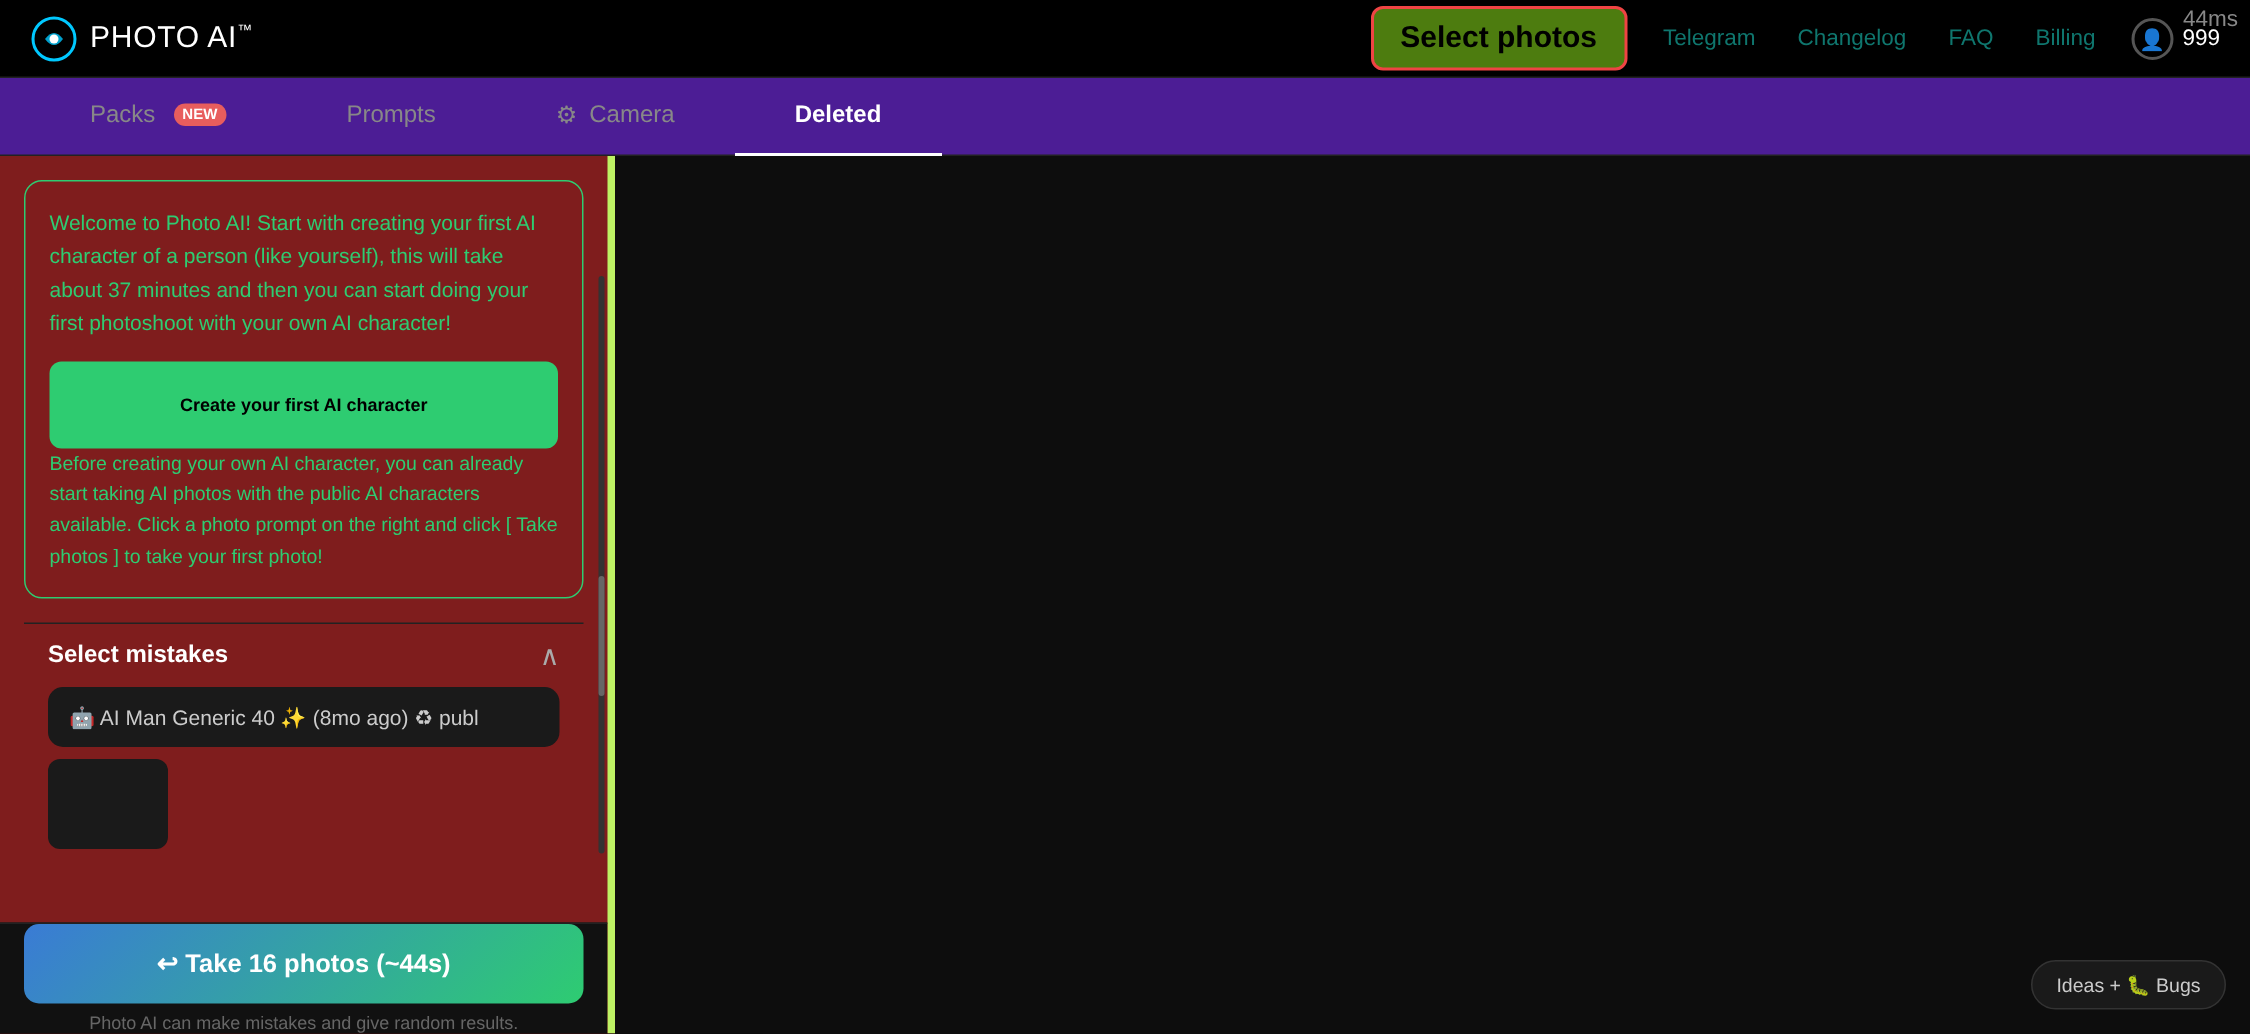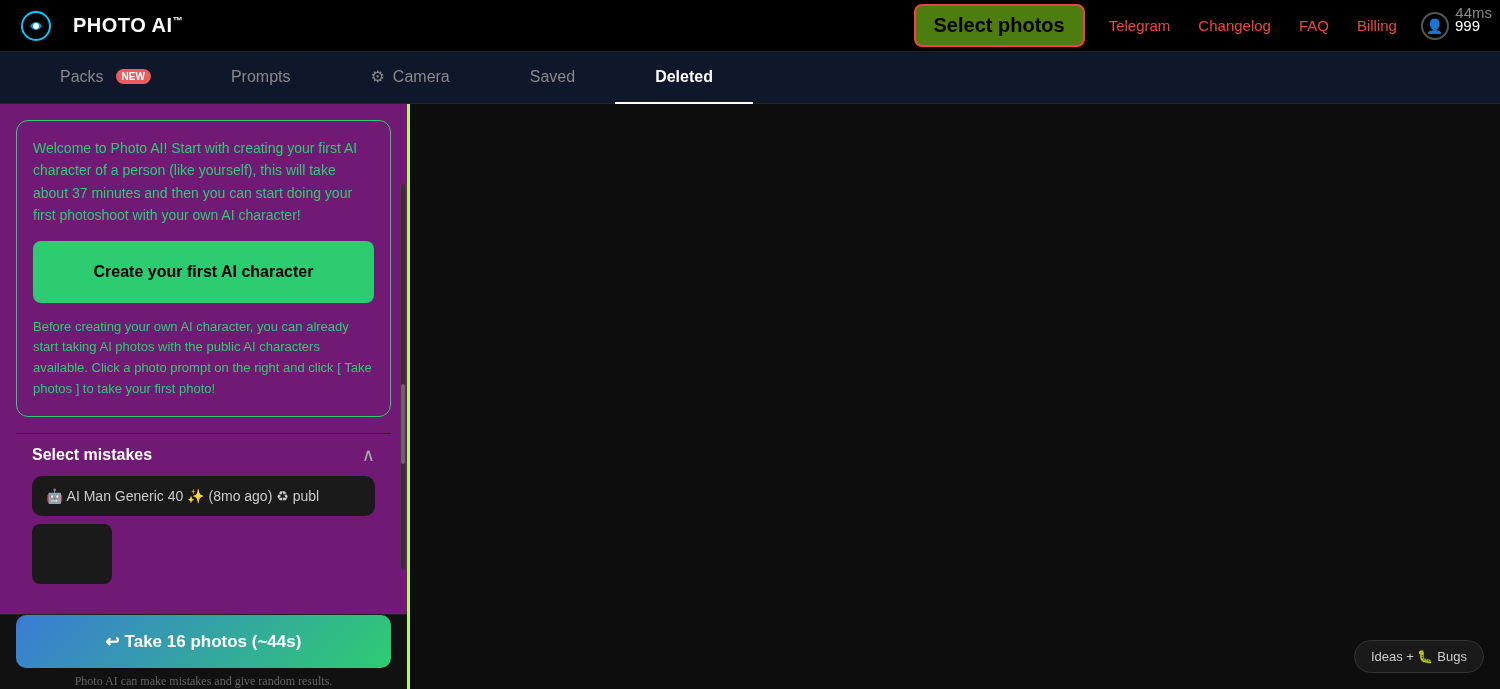--- a/index.html
+++ b/index.html
@@ -26,40 +26,39 @@
       display: flex;
       align-items: center;
       gap: 8px;
     }
     .logo-icon {
       width: 32px;
       height: 32px;
     }
     .logo-text {
       font-size: 20px;
-      font-weight: 700;
+      font-weight: 400;
       color: #fff;
       letter-spacing: 0.5px;
-      margin-left: 13px;
     }
     .logo-text span {
       color: #fff;
     }
     .logo-tm {
       font-size: 10px;
       vertical-align: super;
       color: #aaa;
     }
     .header-nav {
       display: flex;
       align-items: center;
       gap: 28px;
     }
     .header-nav a {
-      color: #ef4444;
+      color: #0f766e;
       text-decoration: none;
       font-size: 15px;
       cursor: pointer;
     }
     .select-photos-btn {
       background: #4d7c0f;
       color: #000;
       border: 2px solid #ef4444;
       border-radius: 8px;
       padding: 8px 18px;
@@ -89,21 +88,21 @@
       top: 4px;
       right: 8px;
       font-size: 15px;
       color: #888;
     }
 
     
     .tabs-bar {
       display: flex;
       align-items: center;
-      background: #0f172a;
+      background: #4c1d95;
       border-bottom: 1px solid #222;
       height: 52px;
       padding: 0 20px;
       gap: 0;
     }
     .tab {
       padding: 0 40px;
       height: 52px;
       display: flex;
       align-items: center;
@@ -135,22 +134,22 @@
     
     .main-layout {
       display: flex;
       height: calc(689px - 52px - 52px);
     }
 
     
     .sidebar {
       width: 410px;
       min-width: 410px;
-      background: #701a75;
-      border-right: 3px solid #bef264;
+      background: #7f1d1d;
+      border-right: 5px solid #bef264;
       display: flex;
       flex-direction: column;
       overflow: hidden;
       position: relative;
     }
     .sidebar-scroll {
       flex: 1;
       overflow-y: auto;
       padding: 16px;
     }
@@ -176,24 +175,24 @@
       line-height: 1.6;
       margin-bottom: 14px;
     }
     .create-char-btn {
       width: 100%;
       background: #2ecc71;
       color: #000;
       border: none;
       border-radius: 8px;
       padding: 22px;
-      font-size: 16px;
+      font-size: 12px;
       font-weight: 700;
       cursor: pointer;
-      margin-bottom: 14px;
+      margin-bottom: 0;
     }
     .before-text {
       font-size: 13px;
       color: #2ecc71;
       line-height: 1.6;
     }
 
     
     .select-char-header {
       display: flex;
@@ -241,21 +240,20 @@
       display: flex;
       align-items: center;
       justify-content: center;
       gap: 8px;
     }
     .disclaimer-text {
       font-size: 12px;
       color: #666;
       text-align: center;
       margin-top: 6px;
-      font-family: Liberation Serif, serif;
     }
 
     
     .content-area {
       flex: 1;
       background: #0d0d0d;
       overflow-y: auto;
     }
 
     
@@ -333,23 +331,20 @@
     <span>Packs</span>
     <span class="tab-badge-new">NEW</span>
   </div>
   <div class="tab">
     <span>Prompts</span>
   </div>
   <div class="tab">
     <span class="tab-camera-icon">⚙</span>
     <span>Camera</span>
   </div>
-  <div class="tab">
-    <span>Saved</span>
-  </div>
   <div class="tab active">
     <span>Deleted</span>
   </div>
 </div>
 
 <div class="main-layout">
 
   <div class="sidebar">
     <div class="sidebar-scroll">
 

